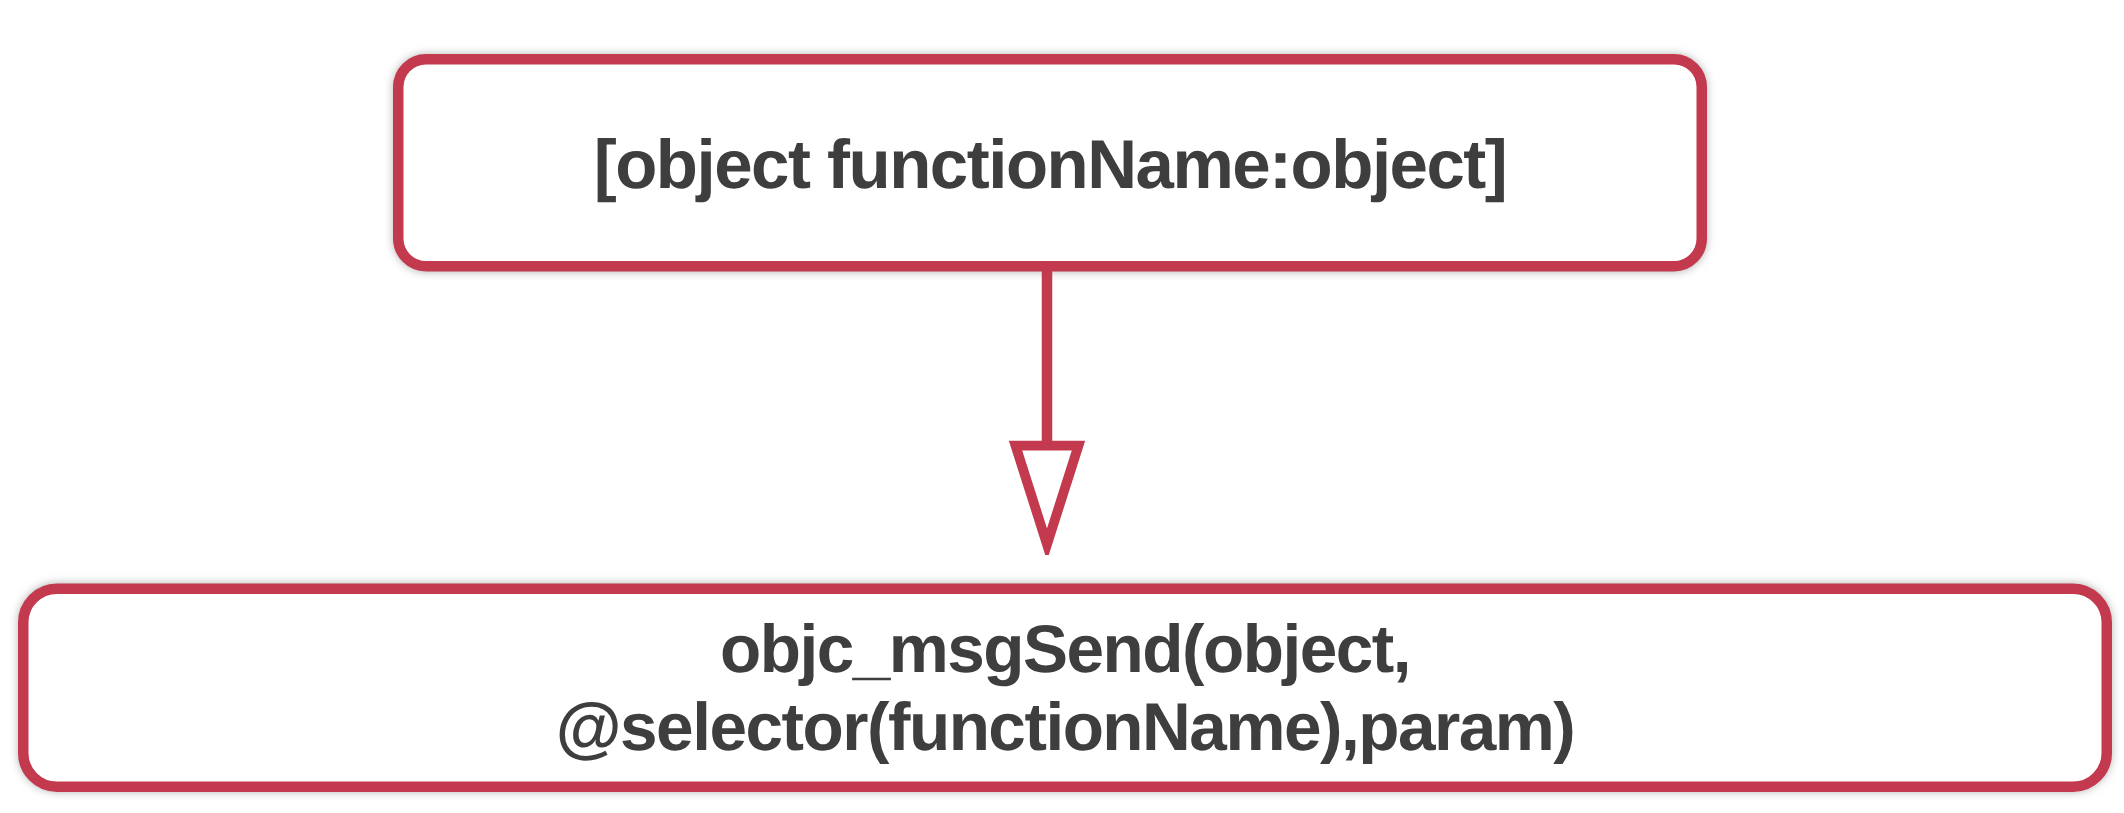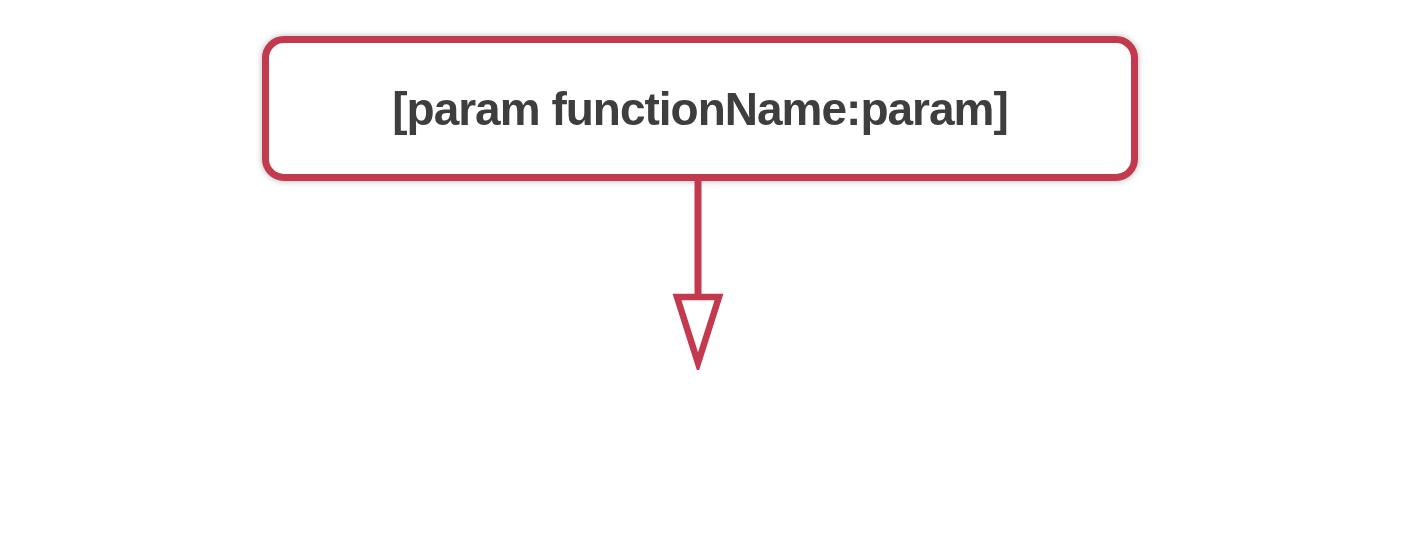--- a/index.html
+++ b/index.html
@@ -57,22 +57,26 @@
     display: block;
   }
   .node-label { display: block; }
 </style>
 </head>
 <body>
 
 <div class="canvas">
 
   <div class="node node-top">
-    <span class="node-label">[param functionName:param]</span>
+    <span class="node-label">[object functionName:object]</span>
   </div>
 
   <svg class="arrow" viewBox="0 0 52 190" aria-hidden="true">
     <line x1="26" y1="0" x2="26" y2="118" stroke-width="7" stroke="#C3394D"></line>
     <polygon points="5,117 47,117 26,183" fill="#FFFFFF" stroke-width="6.5" stroke-linejoin="miter" stroke="#C3394D"></polygon>
   </svg>
 
+  <div class="node node-bottom">
+    <span class="node-label">objc_msgSend(object,</span>
+    <span class="node-label">@selector(functionName),param)</span>
+  </div>
 
 </div>
 
 </body></html>

